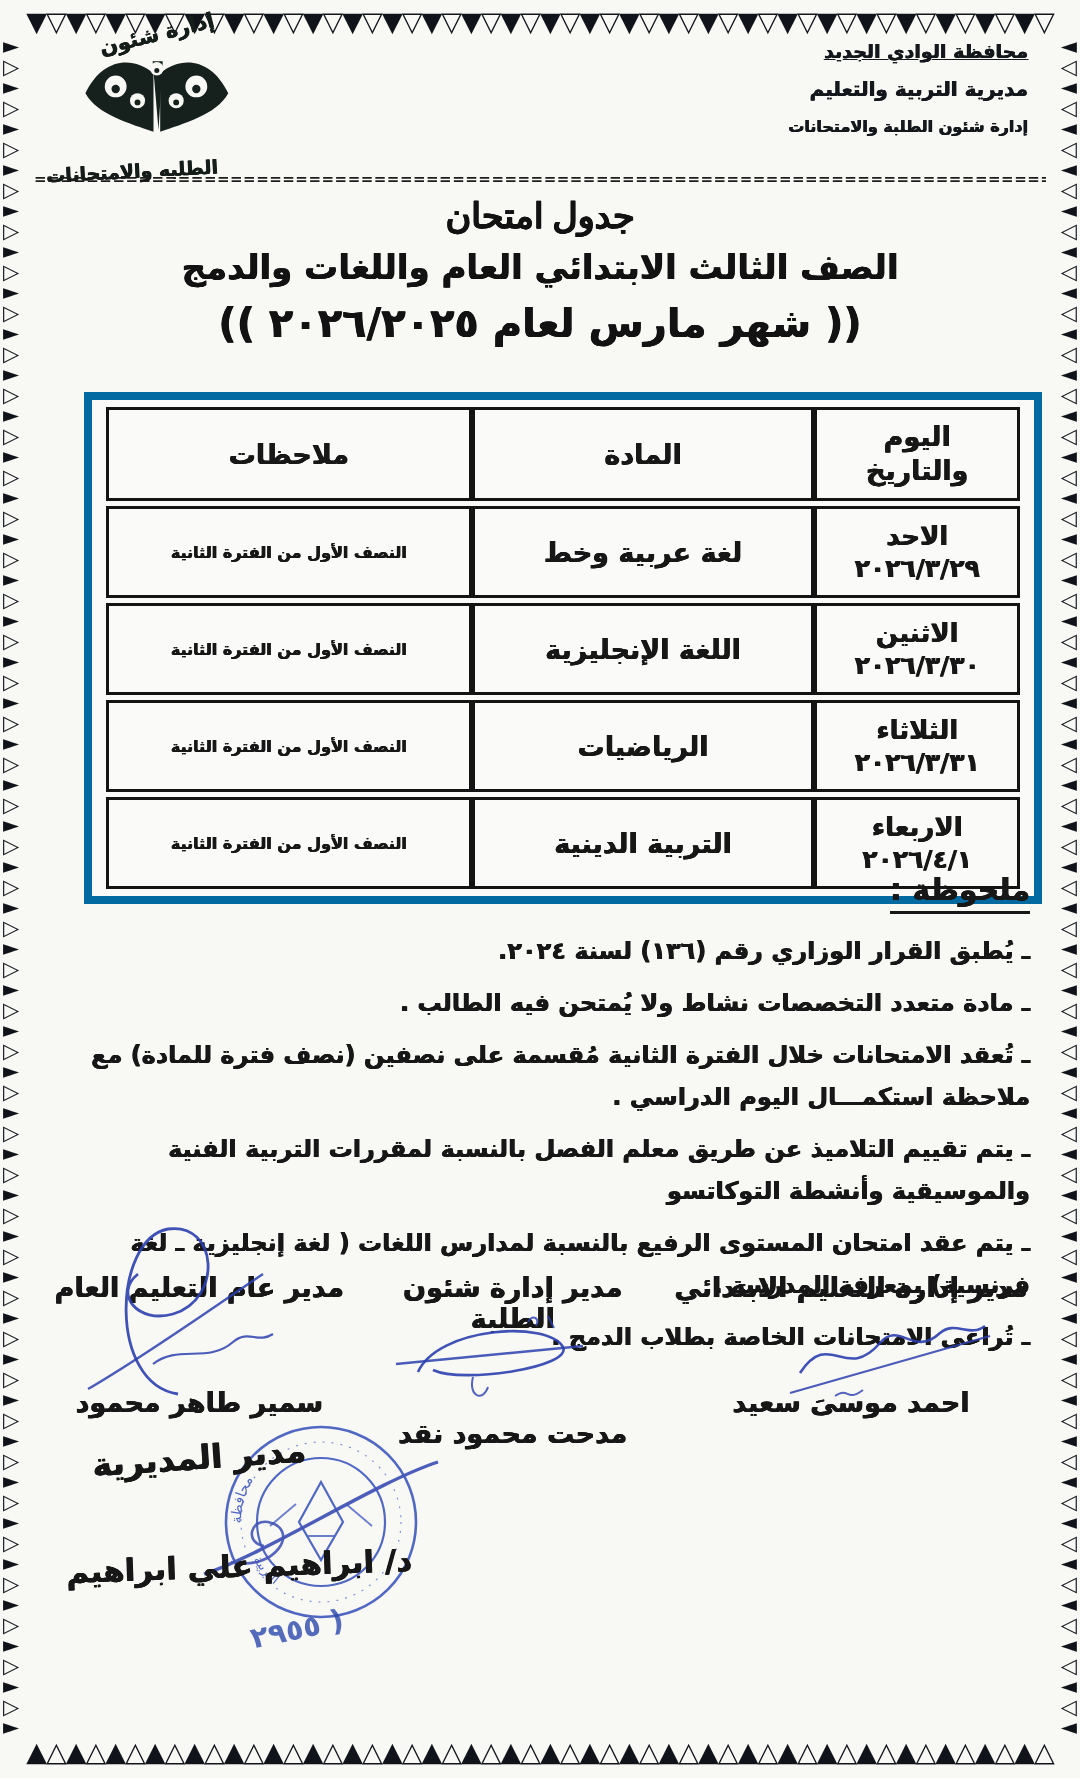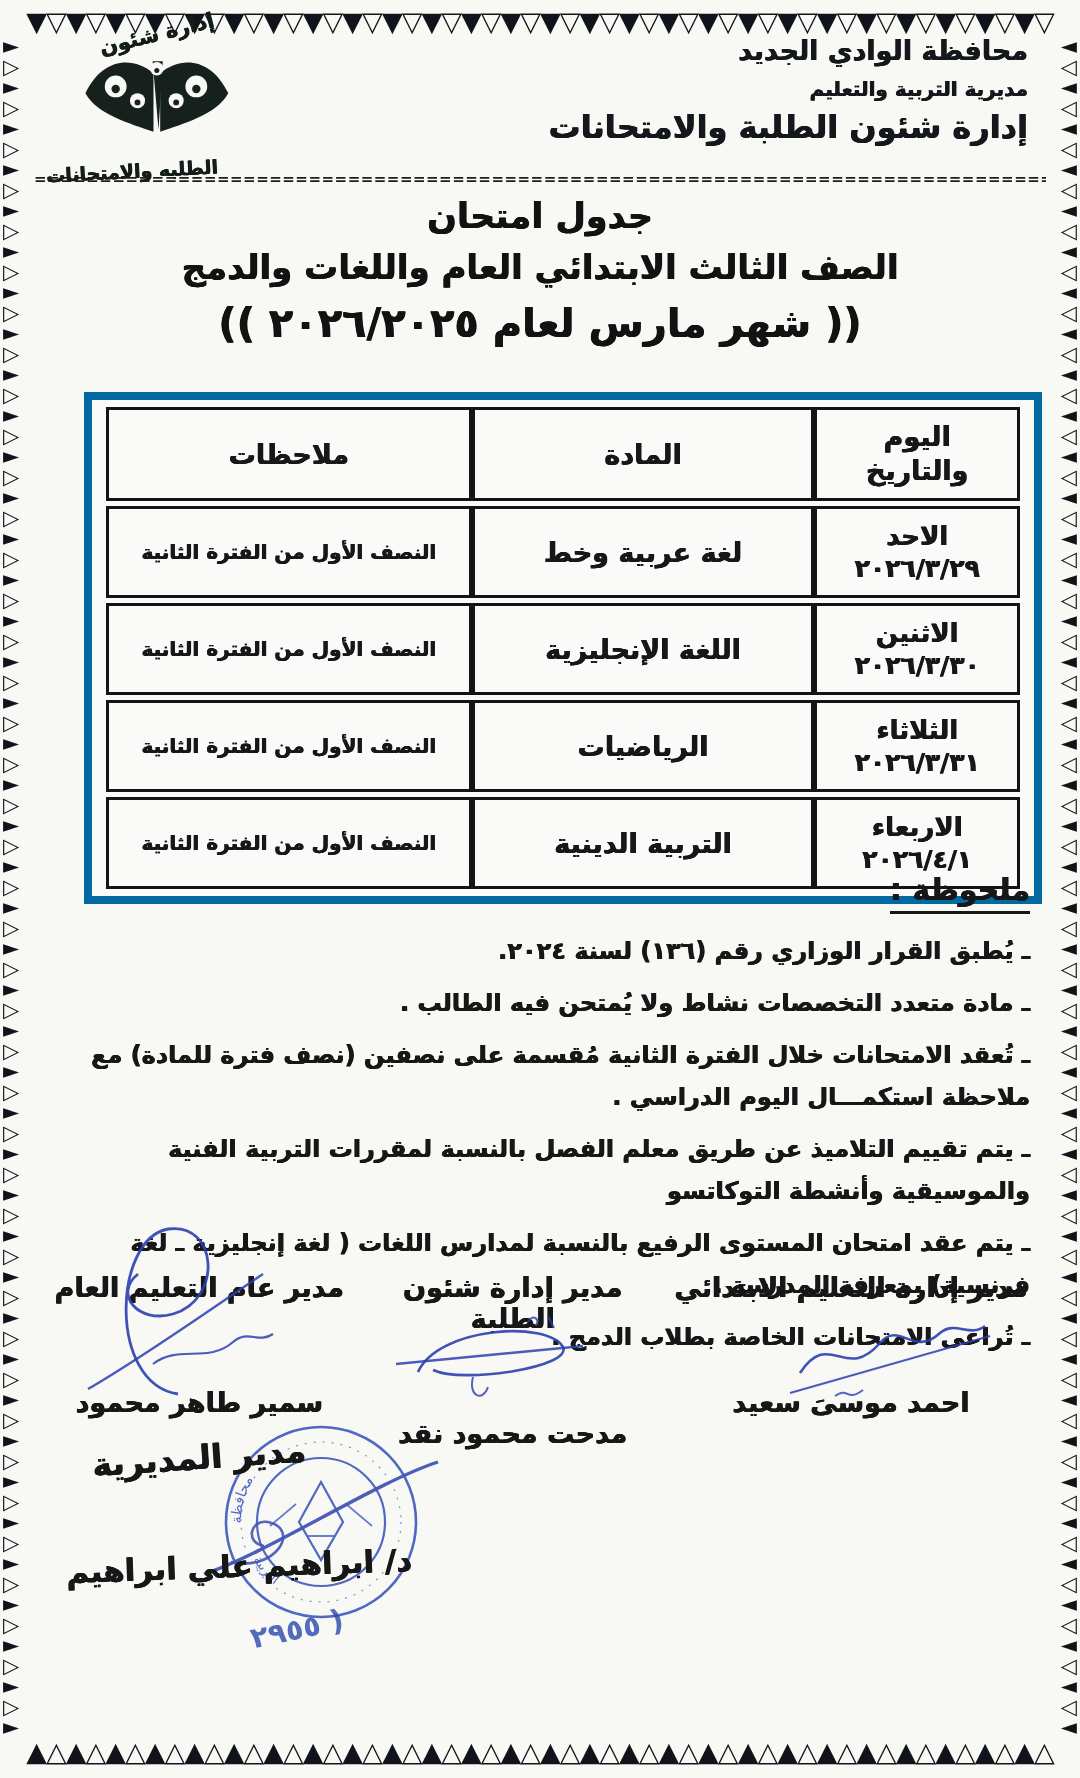--- a/index.html
+++ b/index.html
@@ -20,43 +20,43 @@
               word-break:break-all; direction:ltr; text-align:left;}
   .zb-right { right:3px; top:36px; bottom:42px; width:30px; font-size:21px; line-height:20.5px;
               word-break:break-all; direction:ltr; text-align:right;}
 
   
   .logo-wrap{ position:absolute; top:28px; left:40px; width:232px; height:148px; }
   .logo-svg{ position:absolute; top:16px; left:32px; }
   .logo-text-top{ position:absolute; top:-6px; left:58px; font-size:21px; transform:rotate(-14deg); color:#141d1a; }
   .logo-text-bottom{ position:absolute; bottom:-6px; left:6px; font-size:19px; transform:rotate(-3deg); color:#141d1a; }
   .org-block{ position:absolute; top:32px; right:52px; text-align:right; line-height:38px; color:#14181c; }
-  .org-l1{ font-size:27px; } .org-l2{ font-size:20px; } .org-l3{ font-size:32px; }
+  .org-l1{ font-size:19px;text-decoration:underline; } .org-l2{ font-size:20px; } .org-l3{ font-size:16px; }
 
   .equals{ position:absolute; top:170px; left:34px; right:34px; font-size:15px; font-weight:bold;
            letter-spacing:.5px; white-space:nowrap; overflow:hidden; direction:ltr; color:#1c1c1c;}
 
   
   .title{ position:absolute; left:0; width:100%; text-align:center; color:#121212; }
-  .title1{ top:196px; font-size:35px; }
+  .title1{ top:196px; font-size:35px;font-family:Liberation Serif, serif; }
   .title2{ top:247px; font-size:34px; }
   .title3{ top:300px; font-size:40px; }
 
   
   .tbl-wrap{ position:absolute; top:392px; left:84px; width:914px;
              border:8px solid #0369a1; padding:2px 14px; background:rgba(255,255,255,.35); }
   table{ width:100%; border-collapse:separate; border-spacing:0 5px; direction:rtl; }
   th,td{ border:3px solid #141414; text-align:center; vertical-align:middle; background:transparent; }
   th{ font-size:27px; height:86px; }
   td{ height:84px; }
   .c-day{ width:22.5%; } .c-sub{ width:37.5%; } .c-note{ width:40%; }
   .day-hdr-span{ display:inline-block; max-width:125px; line-height:34px; }
   .day-name{ display:block; font-size:26px; line-height:34px; }
   .day-date{ display:block; font-size:25px; line-height:32px; letter-spacing:2px;}
-  .sub-txt{ font-size:27px; } .note-txt{ font-size:20px; }
+  .sub-txt{ font-size:27px; } .note-txt{ font-size:16px; }
 
   
   .notes{ position:absolute; top:872px; right:50px; left:58px; text-align:right; }
   .notes-title{ display:inline-block; font-size:30px; border-bottom:3px solid #171717;
                 padding-bottom:4px; margin-bottom:6px; }
   .note-item{ font-size:24px; margin-top:10px; line-height:42px; }
 
   
   .sigs{ position:absolute; top:1272px; right:45px; left:40px; display:flex; }
   .sig-col{ position:relative; text-align:center; }

